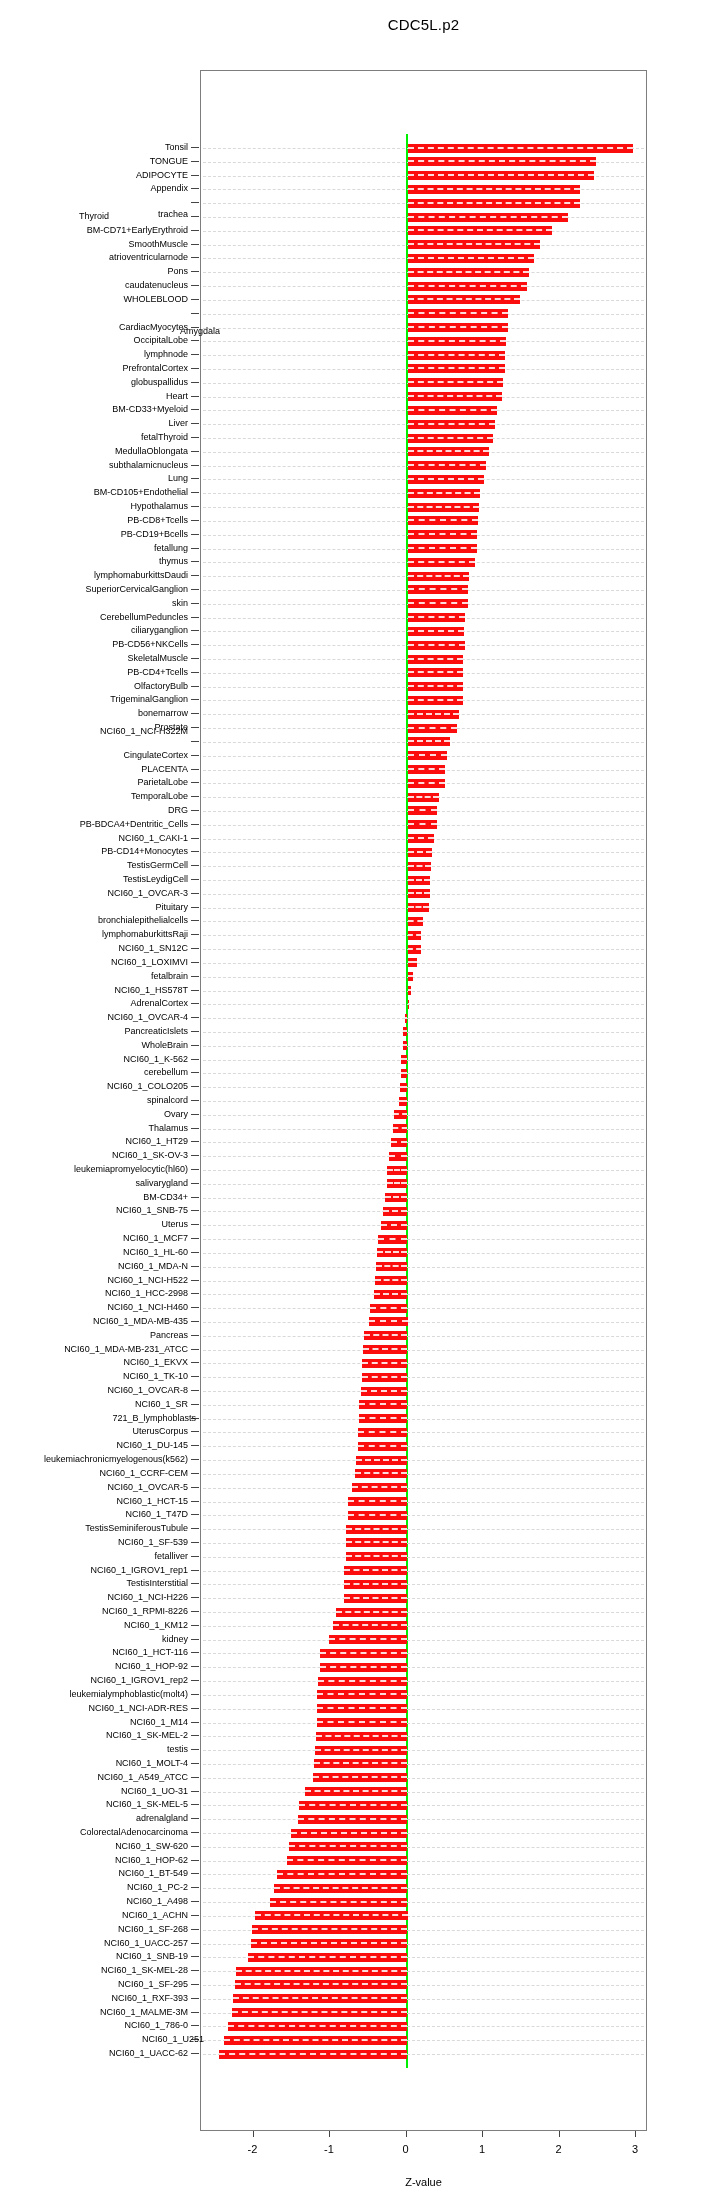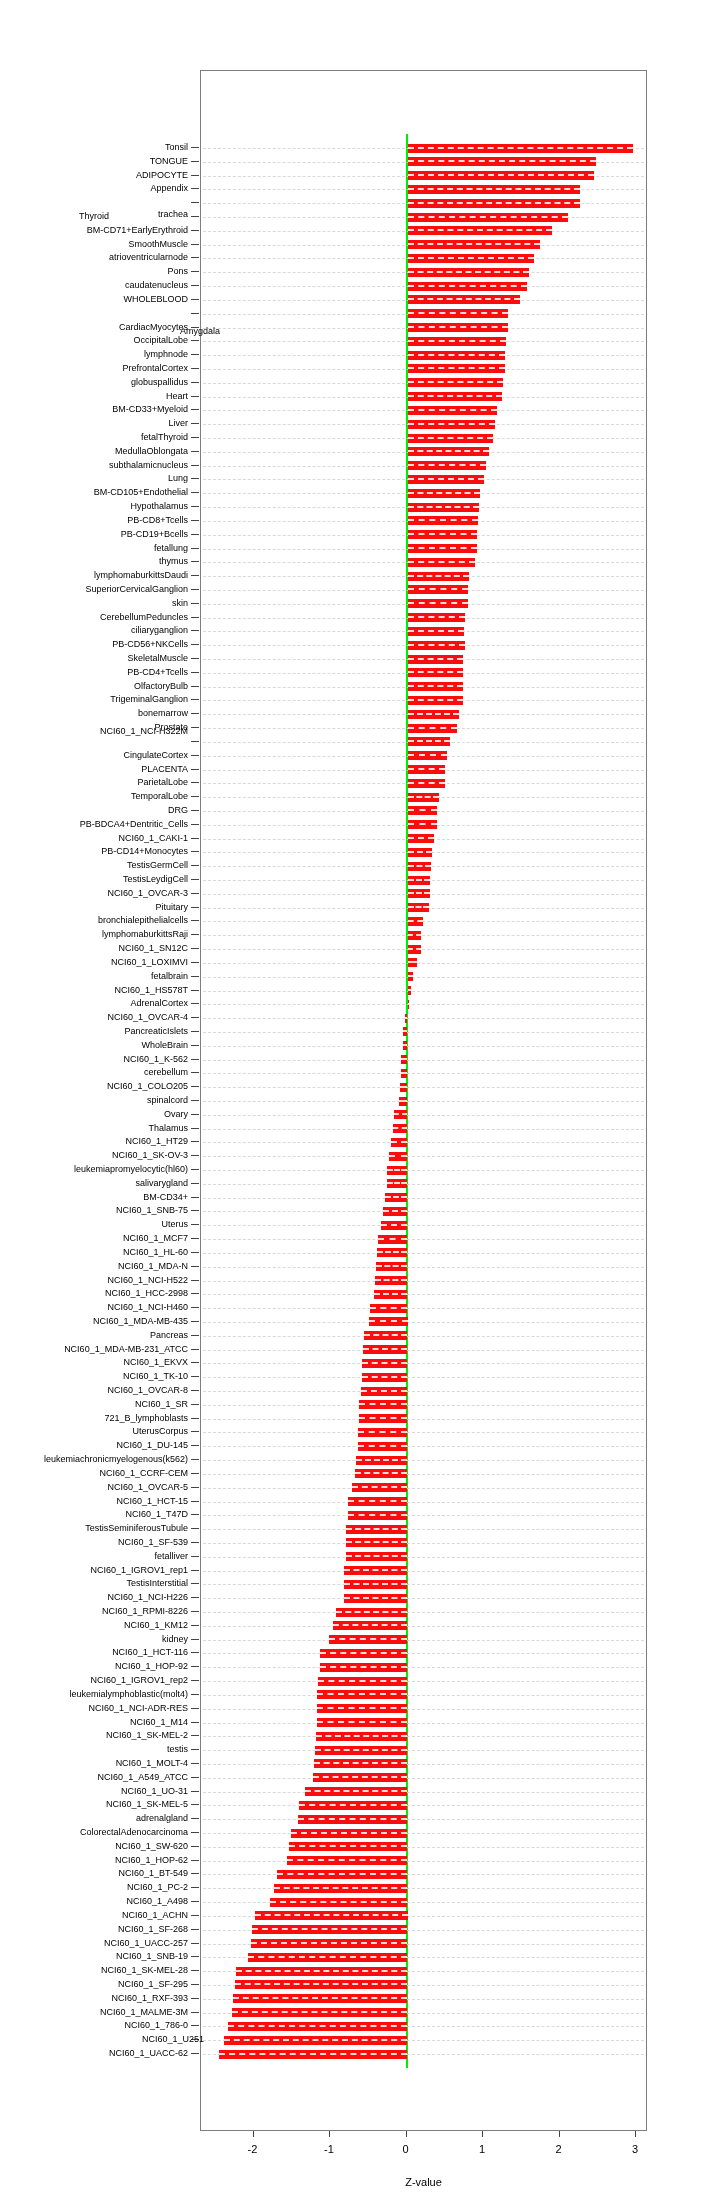--- a/index.html
+++ b/index.html
@@ -21,20 +21,21 @@
   .x-tick{position:absolute;top:2131px;width:1px;height:6px;background:#444;}
   .x-tick-label{position:absolute;top:2143px;width:40px;margin-left:-20px;
         text-align:center;font-size:11px;color:#000;}
   .x-axis-title{position:absolute;left:200px;top:2176px;width:447px;
         text-align:center;font-size:11px;color:#000;}
 </style>
 </head>
 <body>
 
 <div class="page">
+  <div class="chart-title">CDC5L.p2</div>
   <div class="plot-box">
       <div class="zero-line" style="left: 204.5px; top: 63px; height: 1934px; background: rgb(0, 238, 0);"></div>
       <div class="grid-line" style="top: 77px; border-top-color: rgb(217, 217, 217);"></div>
       <div class="bar" style="top: 72.5px; left: 206.5px; width: 225.675px; background: rgb(252, 13, 13);">
         <div class="bar-dash"></div>
       </div>
       <div class="grid-line" style="top: 90.8116px; border-top-color: rgb(217, 217, 217);"></div>
       <div class="bar" style="top: 86.3116px; left: 206.5px; width: 188.19px; background: rgb(252, 13, 13);">
         <div class="bar-dash"></div>
       </div>
@@ -766,21 +767,21 @@
     <div class="cat-label" style="top: 1343.61px;">NCI60_1_MDA-MB-231_ATCC</div>
     <div class="y-tick" style="top: 1362.42px;"></div>
     <div class="cat-label" style="top: 1357.42px;">NCI60_1_EKVX</div>
     <div class="y-tick" style="top: 1376.23px;"></div>
     <div class="cat-label" style="top: 1371.23px;">NCI60_1_TK-10</div>
     <div class="y-tick" style="top: 1390.04px;"></div>
     <div class="cat-label" style="top: 1385.04px;">NCI60_1_OVCAR-8</div>
     <div class="y-tick" style="top: 1403.86px;"></div>
     <div class="cat-label" style="top: 1398.86px;">NCI60_1_SR</div>
     <div class="y-tick" style="top: 1417.67px;"></div>
-    <div class="cat-label" style="top: 1412.67px;">721_B_lymphoblasts</div>
+    <div class="cat-label" style="top: 1412.67px; padding-left: 8px;">721_B_lymphoblasts</div>
     <div class="y-tick" style="top: 1431.48px;"></div>
     <div class="cat-label" style="top: 1426.48px;">UterusCorpus</div>
     <div class="y-tick" style="top: 1445.29px;"></div>
     <div class="cat-label" style="top: 1440.29px;">NCI60_1_DU-145</div>
     <div class="y-tick" style="top: 1459.1px;"></div>
     <div class="cat-label" style="top: 1454.1px;">leukemiachronicmyelogenous(k562)</div>
     <div class="y-tick" style="top: 1472.91px;"></div>
     <div class="cat-label" style="top: 1467.91px;">NCI60_1_CCRF-CEM</div>
     <div class="y-tick" style="top: 1486.73px;"></div>
     <div class="cat-label" style="top: 1481.73px;">NCI60_1_OVCAR-5</div>

